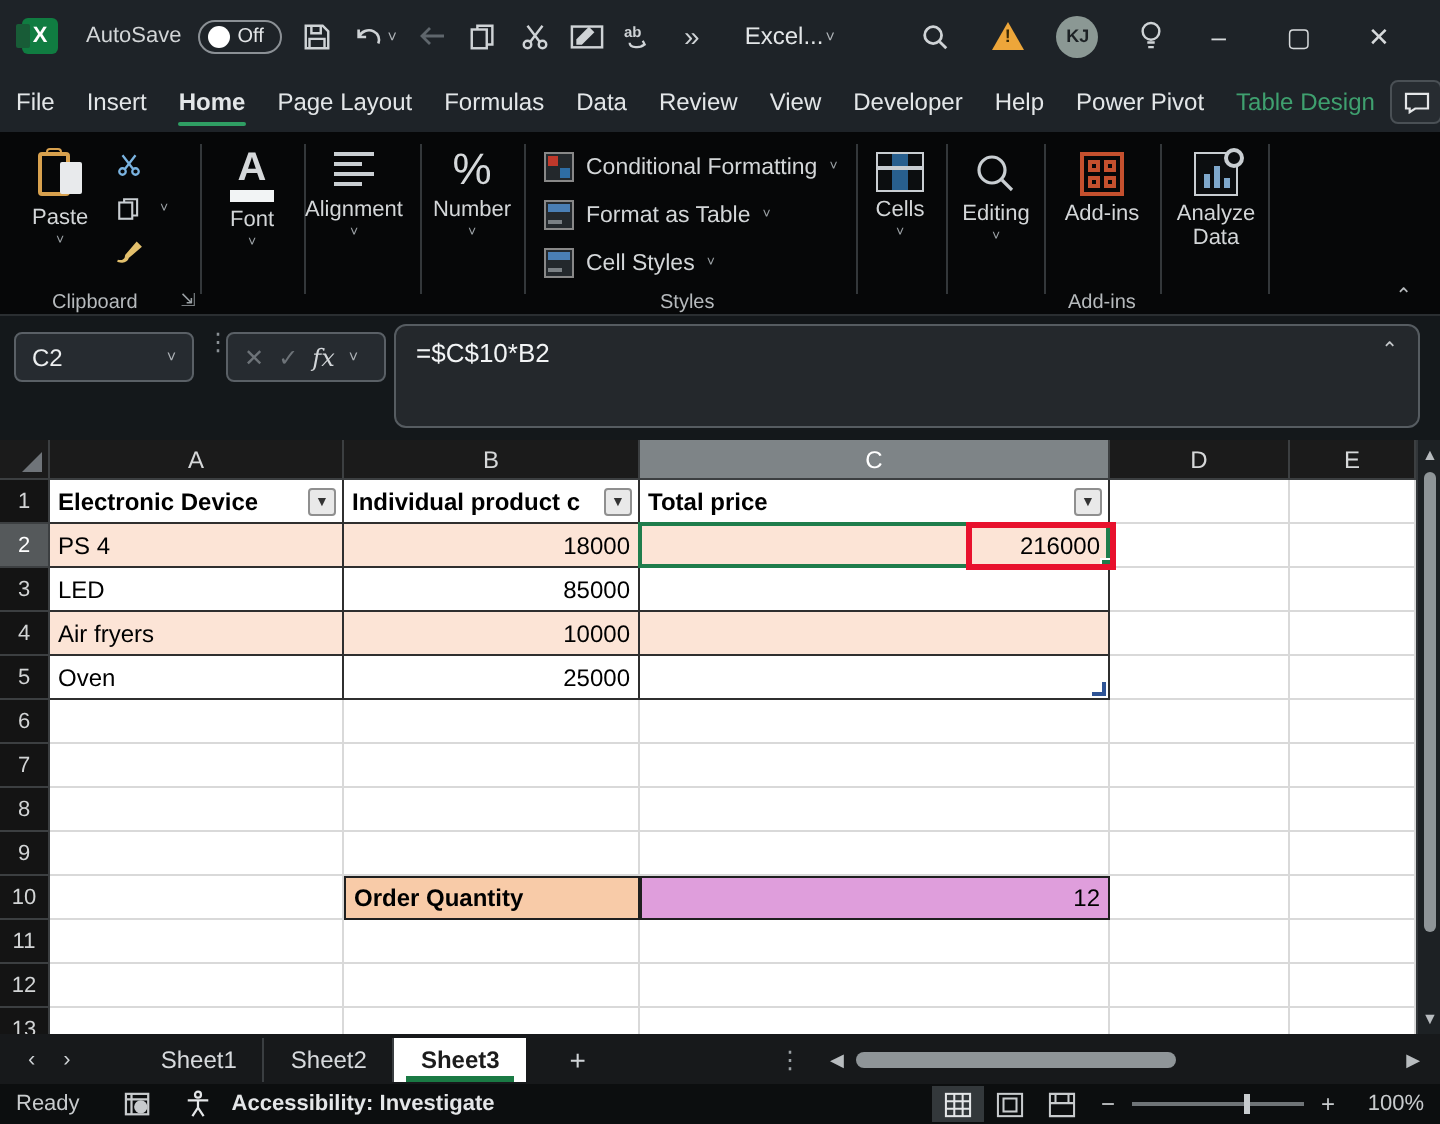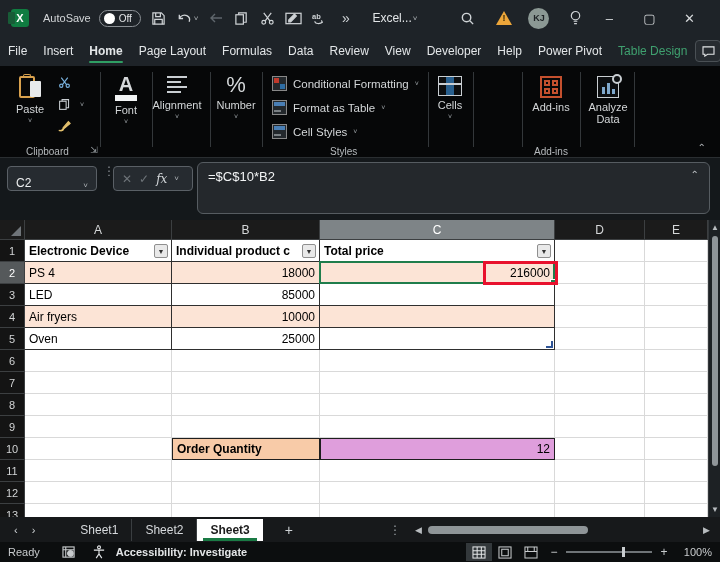--- a/index.html
+++ b/index.html
@@ -73,21 +73,21 @@
   .addins-ico { width:22px; height:22px; border:2px solid #c4502e; display:grid; grid-template-columns:1fr 1fr; grid-template-rows:1fr 1fr; gap:2px; padding:2px; }
   .addins-ico i { border:2px solid #c4502e; }
   .analyze-ico { width:22px; height:22px; border:1.5px solid #c9ced2; position:relative; background:#0c0e10; }
   .analyze-ico .bar { position:absolute; bottom:3px; width:3px; background:#7fa8cc; }
   .analyze-ico .mag { position:absolute; right:-4px; top:-3px; width:10px; height:10px; border:2px solid #c9ced2; border-radius:50%; background:#0c0e10; }
   .collapse-chev { position:absolute; right:14px; top:76px; color:#b6babd; font-size:10px; }
 
   
   .fbar { position:absolute; left:0; top:158px; width:720px; height:62px; background:#14181b; }
   .namebox { position:absolute; left:7px; top:8px; width:90px; height:25px; background:#262b30;
-             border:1px solid #5a6066; border-radius:4px; display:flex; align-items:flex-end;
+             border:1px solid #5a6066; border-radius:4px; display:flex; align-items:center;
              color:#eceeef; font-size:12px; padding:0 8px; }
   .namebox .ch { margin-left:auto; font-size:8px; color:#aeb3b7; }
   .fdots { position:absolute; left:103px; top:10px; color:#8a9095; font-size:12px; letter-spacing:0; line-height:7px; }
   .fxbox { position:absolute; left:113px; top:8px; width:80px; height:25px; background:#262b30;
            border:1px solid #5a6066; border-radius:4px; display:flex; align-items:center; gap:7px;
            padding:0 8px; font-size:12px; }
   .fxbox .x, .fxbox .ok { color:#6d7378; font-size:12px; }
   .fxbox .fx { color:#d2d6d9; font-style:italic; font-family:"DejaVu Serif", serif; }
   .fxbox .ch { font-size:8px; color:#aeb3b7; }
   .finput { position:absolute; left:197px; top:4px; width:513px; height:52px; background:#24282c;
@@ -337,20 +337,28 @@
     <div class="rb-divider" style="left:428px;"></div>
 
     <div class="rb-big" style="left:432px; top:10px; width:36px;">
       <div class="cells-ico"></div>
       <span class="lbl">Cells</span>
       <span class="ch">˅</span>
     </div>
 
     <div class="rb-divider" style="left:473px;"></div>
 
+    <div class="rb-big" style="left:476px; top:10px; width:44px;">
+      <svg width="22" height="22" viewBox="0 0 22 22" fill="none" stroke="#c9ced2" stroke-width="1.6">
+          <circle cx="9" cy="9" r="6.5"></circle>
+          <path d="m14 14 5 5"></path>
+        </svg>
+      <span class="lbl">Editing</span>
+      <span class="ch">˅</span>
+    </div>
 
     <div class="rb-divider" style="left:522px;"></div>
 
     <div class="rb-big" style="left:528px; top:10px; width:46px;">
       <div class="addins-ico">
           <i></i>
           <i></i>
           <i></i>
           <i></i>
         </div>

